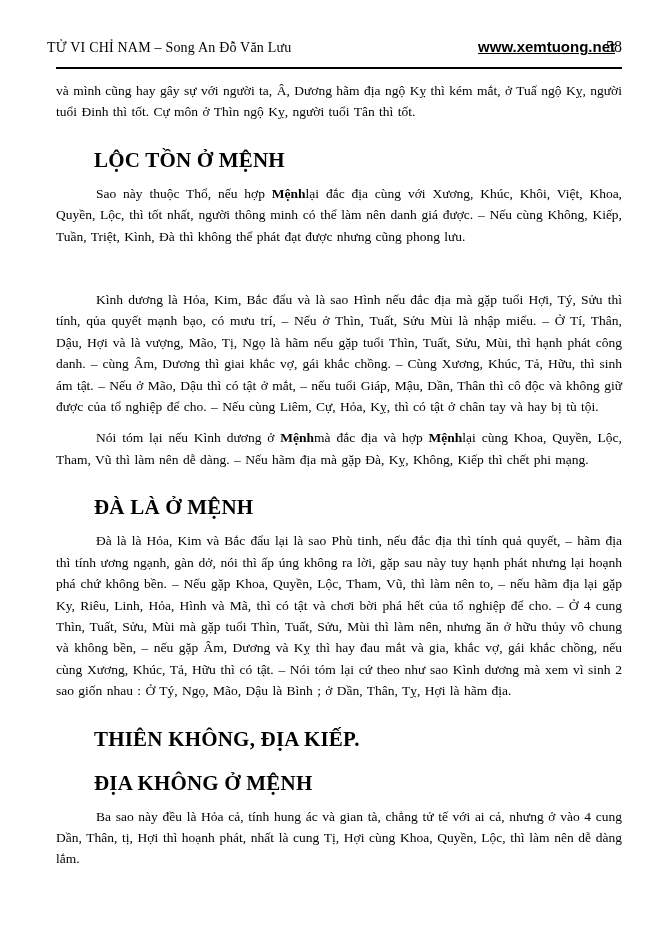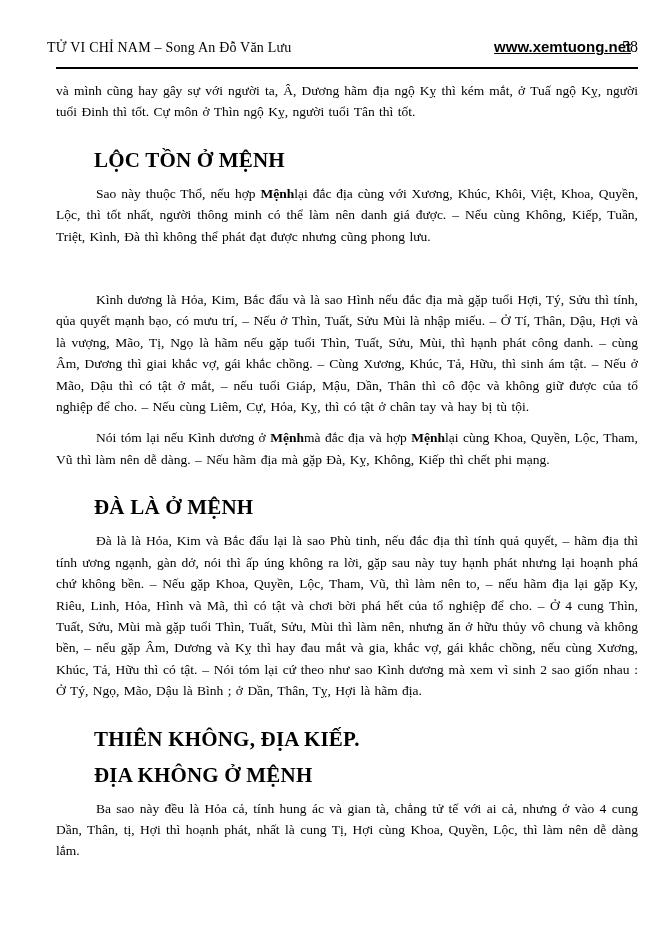--- a/index.html
+++ b/index.html
@@ -11,21 +11,21 @@
   body {
     width: 669px;
     height: 947px;
     overflow: hidden;
     font-family: "Liberation Serif", "DejaVu Serif", serif;
   }
   .page {
     box-sizing: border-box;
     width: 669px;
     height: 751px;
-    padding: 38px 31px 0 56px;
+    padding: 38px 47px 0 56px;
     border-radius: 10px;
   }
   
   .page-header {
     display: flex;
     justify-content: space-between;
     align-items: baseline;
     margin-left: -9px; 
   }
   .header-title {
@@ -81,21 +81,21 @@
     margin-top: 42px; 
   }
   .section-heading {
     font-size: 21px;
     font-weight: bold;
     margin: 0 0 0 38px;
     line-height: 26px;
     letter-spacing: 0.2px;
   }
   .section-heading + .section-heading {
-    margin-top: 10px;
+    margin-top: 18px;
   }
   .section-heading + .body-para {
   }
 </style>
 </head>
 <body>
 
 <div class="page">
   <div class="page-header">
     <span class="header-title">TỬ VI CHỈ NAM – Song An Đỗ Văn Lưu</span>

